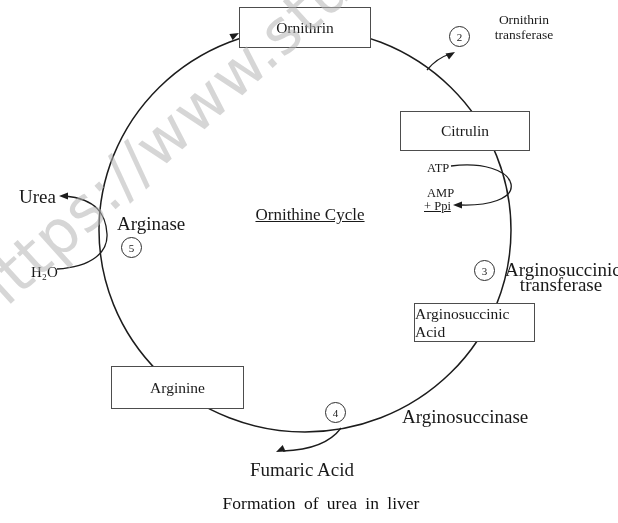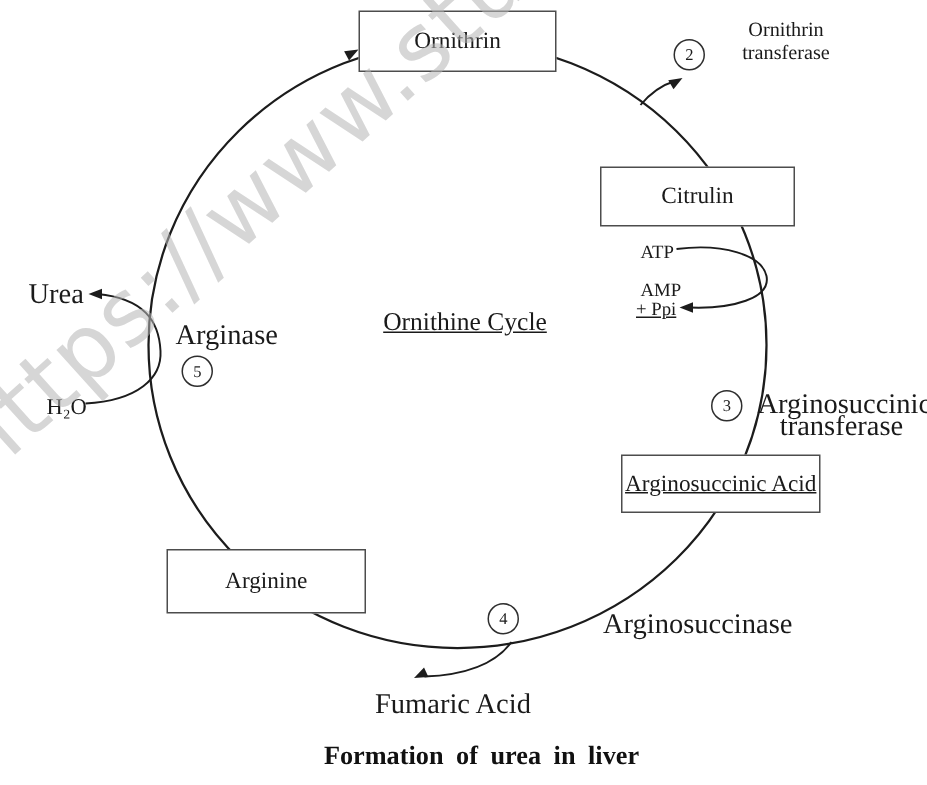--- a/index.html
+++ b/index.html
@@ -16,21 +16,21 @@
   .lbl { position:absolute; z-index:2; white-space:nowrap; font-size:19px; line-height:1.12; }
   .sm  { font-size:12.5px;text-align:center; }
   .enzyme-block { text-align:center; white-space:nowrap; }
   .badge {
     position:absolute; z-index:2; width:21px; height:21px; border:1.2px solid #2e2e2e;
     border-radius:50%; background:#fff; display:flex; align-items:center; justify-content:center;
     font-size:11px;
   }
   .center-label { position:absolute; z-index:2; font-size:17px; text-align:center;text-decoration:underline; }
   .caption {
-    position:absolute; z-index:2; font-weight:bold; font-size:17.5px; text-align:center;
+    position:absolute; z-index:2; font-weight:normal; font-size:17.5px; text-align:center;
     word-spacing:4px; color:#111;
   }
   .watermark {
     position:absolute; z-index:3; left:4px; top:254px; height:84px; line-height:84px;
     font-family:"DejaVu Sans",sans-serif; font-size:61px; letter-spacing:1px;
     color:#b5b5b5; opacity:0.55; transform:rotate(-42deg); transform-origin:0 100%;
     white-space:nowrap; pointer-events:none;
   }
 </style>
 </head>
@@ -56,21 +56,21 @@
       <polygon points="276,452 282.7,445 285.6,451.4"></polygon>
     </g>
   </svg>
 
   <div class="node" style="left:239px; top:7px; width:132px; height:41px;">
     <span>Ornithrin</span>
   </div>
   <div class="node" style="left:400px; top:88px; width:130px; height:40px;margin-top:23px;">
     <span>Citrulin</span>
   </div>
-  <div class="node" style="left:414px; top:303px; width:133px; height:39px;text-decoration:underline;">
+  <div class="node" style="left:414px; top:303px; width:121px; height:39px;">
     <span>Arginosuccinic Acid</span>
   </div>
   <div class="node" style="left:111px; top:366px; width:133px; height:43px;">
     <span>Arginine</span>
   </div>
 
   <div class="center-label" style="left:230px; top:205px; width:160px;">Ornithine Cycle</div>
 
   <div class="badge" style="left:449px; top:26px;">
     <span>2</span>

